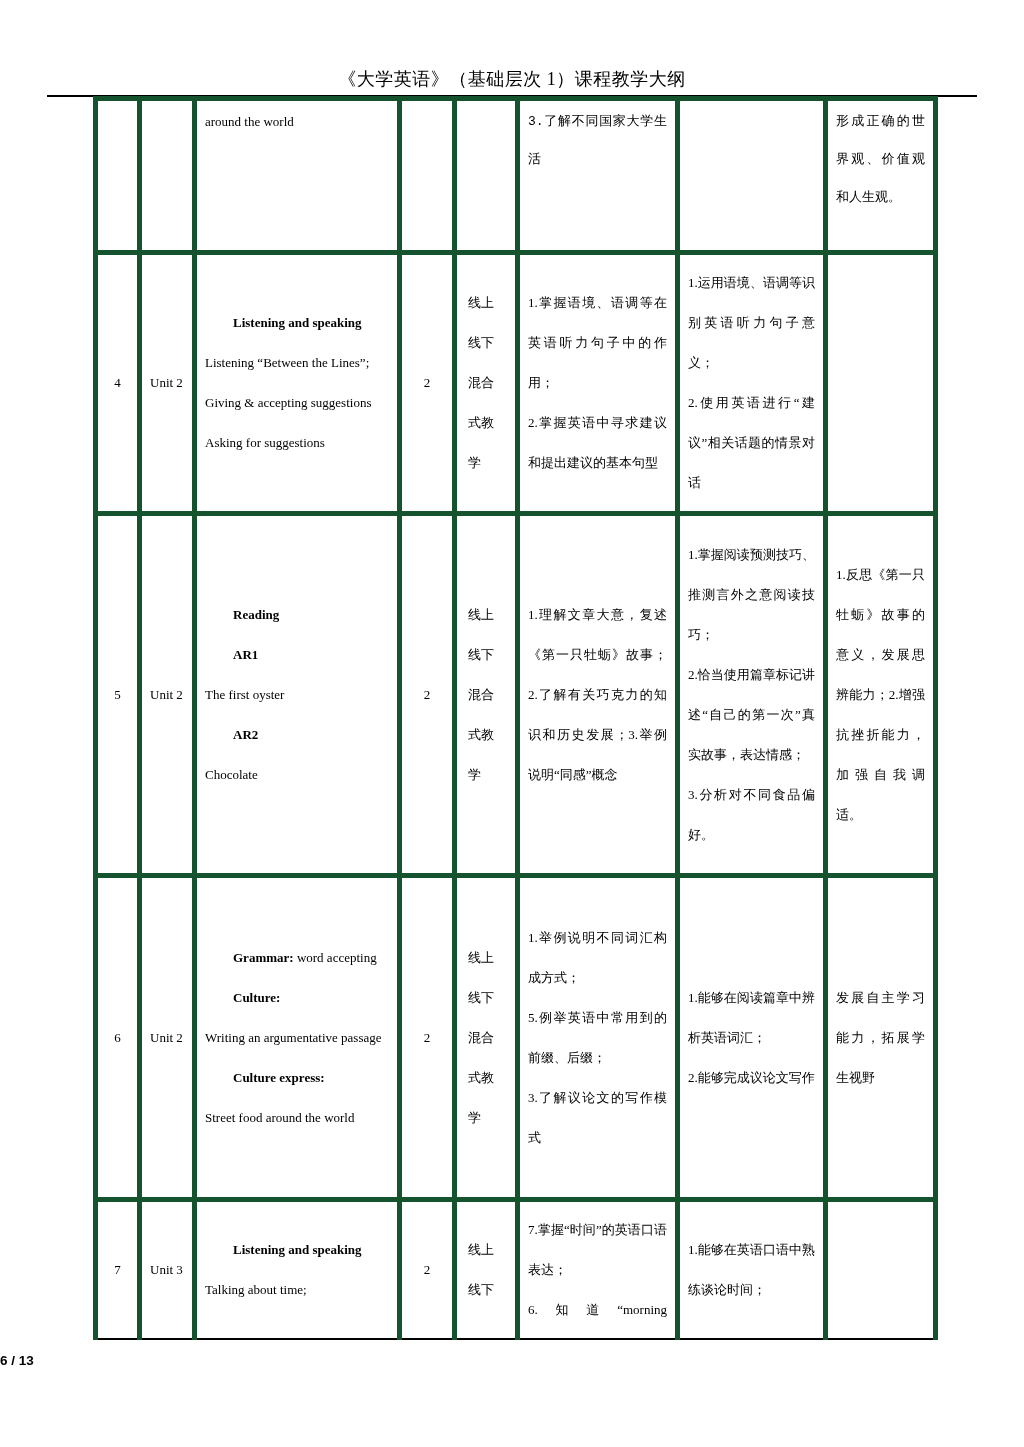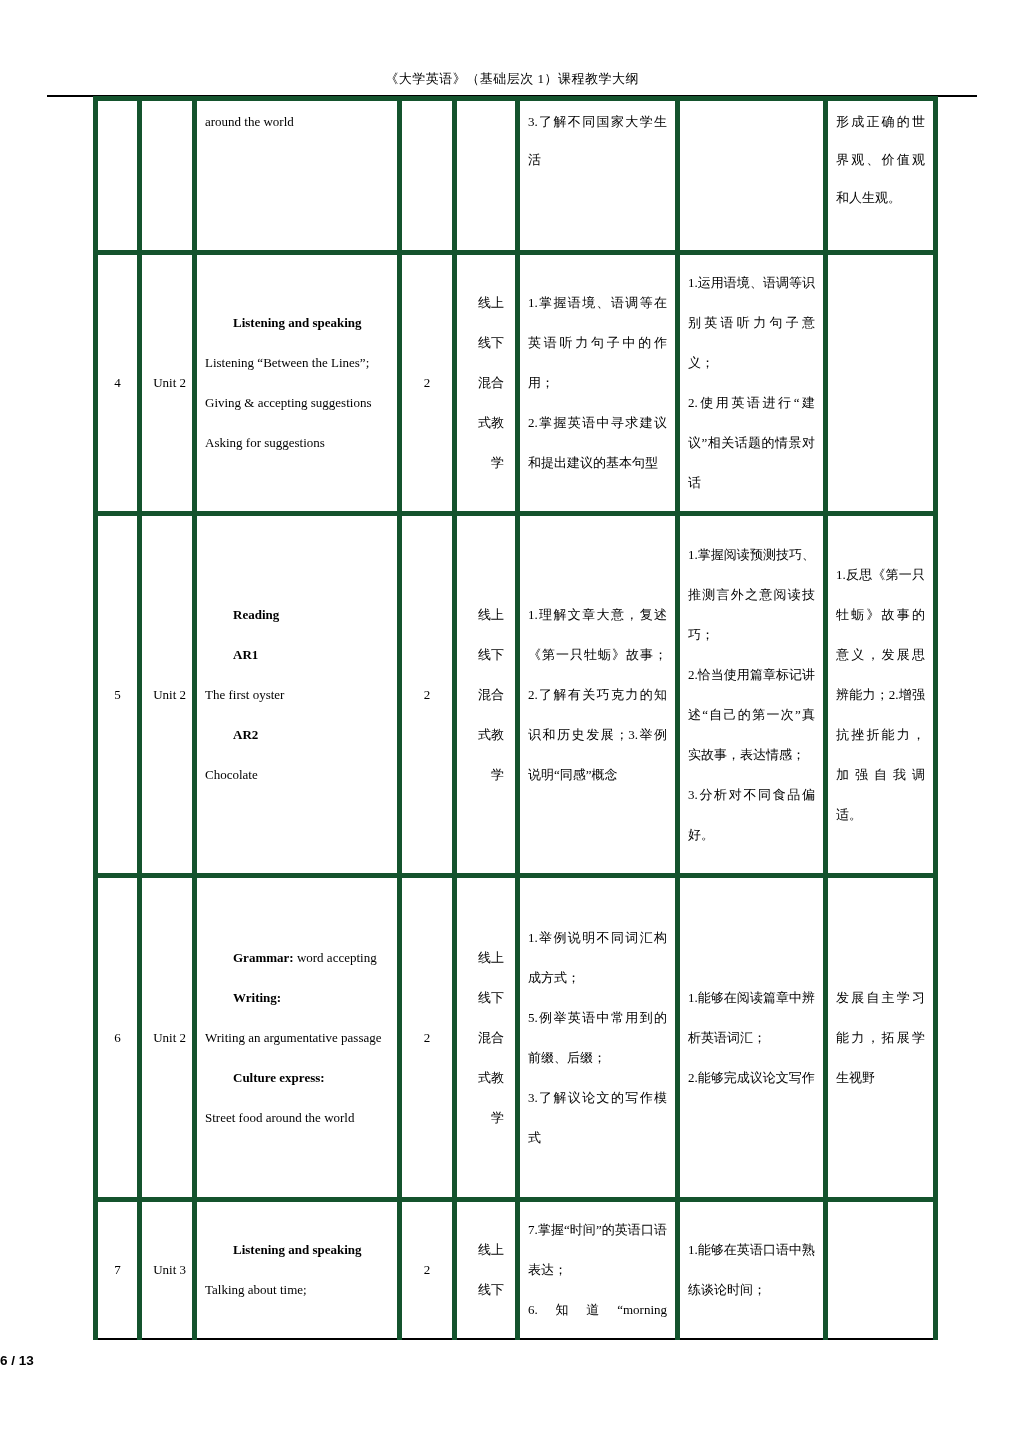--- a/index.html
+++ b/index.html
@@ -5,21 +5,21 @@
   * { margin:0; padding:0; box-sizing:border-box; }
   html,body { background:#e8e8e8; }
   .page {
     position:relative; width:1024px; height:1447px; margin:0 auto;
     background:#ffffff; color:#000;
     font-family:"Liberation Serif","DejaVu Serif",serif;
     overflow:hidden;
   }
   .doc-header-title {
     position:absolute; top:66px; left:0; width:100%;
-    text-align:center; font-size:13px; line-height:26px;
+    text-align:center; font-size:18px; line-height:26px;
     letter-spacing:0.5px; color:#000;
   }
   .header-rule {
     position:absolute; top:95px; left:47px; width:930px; height:0;
     border-top:2px solid #000;
   }
   table.grid {
     position:absolute; left:93px; top:96px; width:840px;
     border-collapse:collapse; table-layout:fixed;
   }
@@ -34,23 +34,23 @@
   tr.r2 td { height:362px;font-family:Liberation Serif, serif; }
   tr.r3 td { height:324px; }
   tr.r4 td { height:119px; border-bottom:2px solid #000; }
   tr.partial td { vertical-align:top; line-height:38px; padding-top:2px; }
 
   td.c-center { text-align:center; }
   td.c-content { padding:0 11px; }
   td.c-content .para { text-align:justify; }
   td.c-cjk { padding:0 8px; }
   td.c-cjk .para { text-align:justify; text-justify:inter-ideograph; }
-  tr.partial td.c-cjk .para { text-align:left; }
+  tr.partial td.c-cjk .para { text-align:left;font-family:Liberation Mono, monospace; }
   tr.partial td.c-cjk .para { text-align:justify; }
-  td .inner { width:36px; margin:0 auto; text-align:right; }
+  td .inner { width:36px; margin:0 auto; text-align:left; }
   .para { display:block; }
   .bold { font-weight:bold;margin-left:28px; }
   
   tr.r4 td:nth-child(6) .para:last-child { text-align-last:justify; }
 
   .page-number {
     position:absolute; top:1352px; left:0; width:100%;
     text-align:left; font-size:13.5px; font-weight:700; line-height:18px;
     font-family:"Liberation Sans","DejaVu Sans",sans-serif;
   }
@@ -149,21 +149,21 @@
             <div class="para"><span>1.反思《第一只牡蛎》故事的意义，发展思辨能力；2.增强抗挫折能力，加强自我调适。</span></div>
           </td>
         </tr>
         <tr class="r3">
           <td class="c-center">6</td>
           <td class="c-center">
             <div class="inner">Unit 2</div>
           </td>
           <td class="c-content">
             <div class="para"><span class="bold">Grammar:</span><span> word accepting</span></div>
-            <div class="para"><span class="bold">Writing:</span></div>
+            <div class="para"><span class="bold">Culture:</span></div>
             <div class="para"><span>Writing an argumentative passage</span></div>
             <div class="para"><span class="bold">Culture express:</span></div>
             <div class="para"><span>Street food around the world</span></div>
           </td>
           <td class="c-center">2</td>
           <td class="c-center">
             <div class="inner">线上线下混合式教学</div>
           </td>
           <td class="c-cjk">
             <div class="para"><span>1.举例说明不同词汇构成方式；</span></div>

